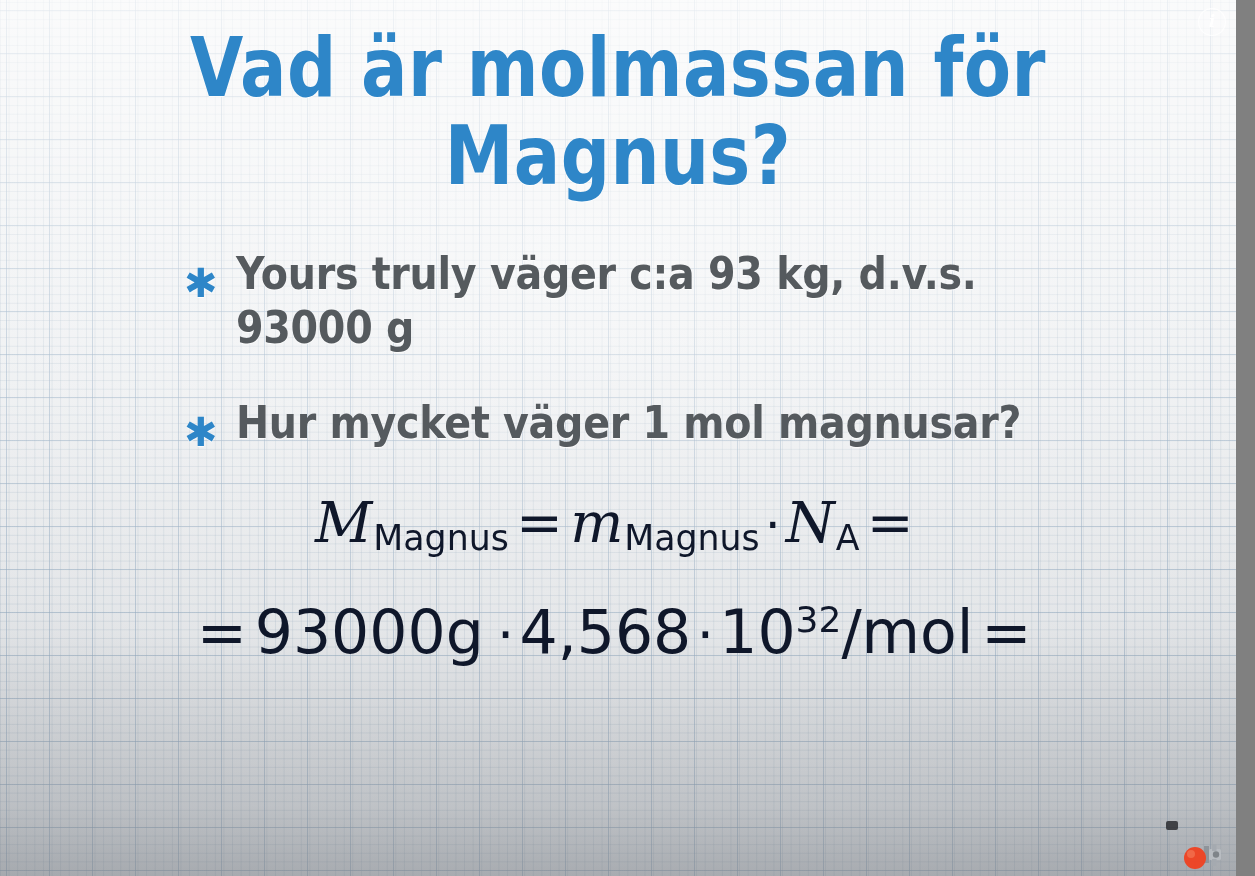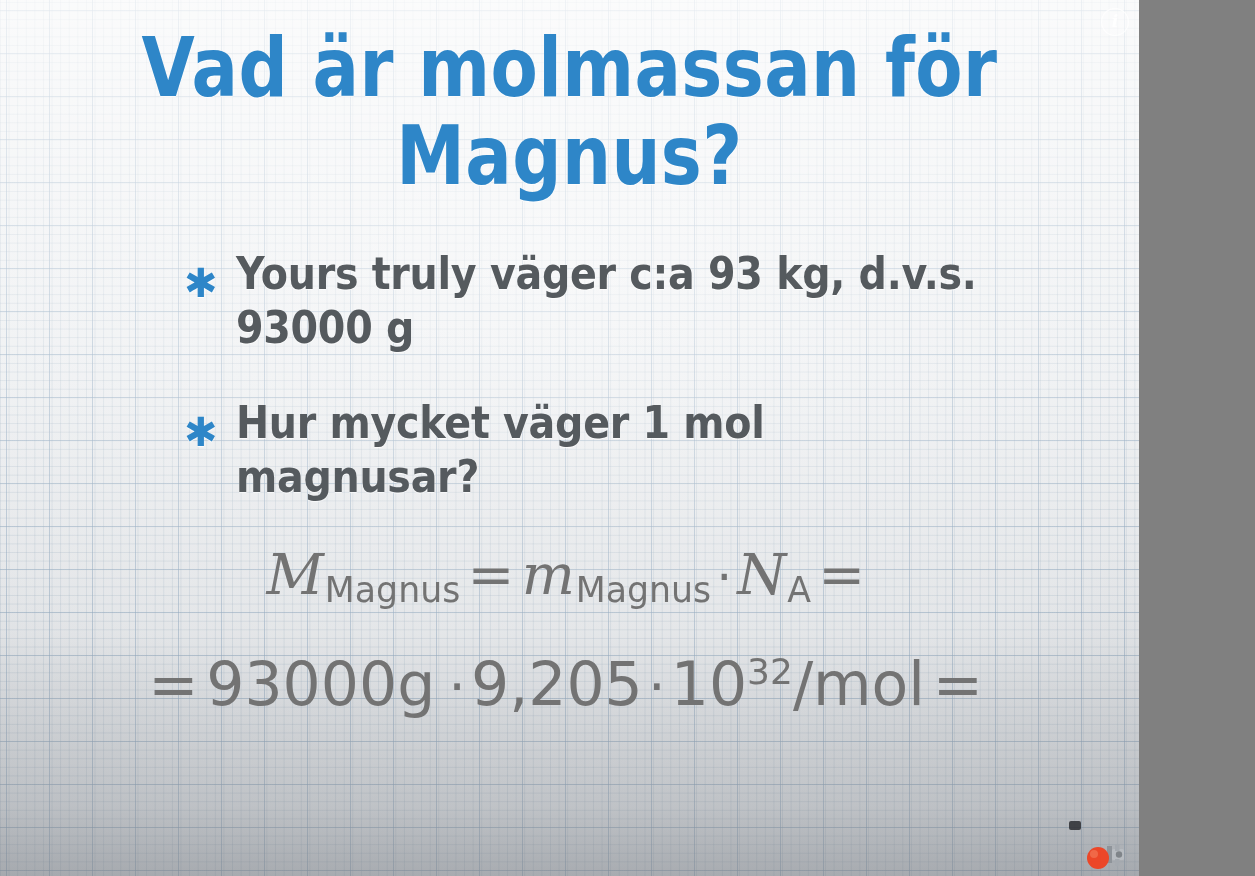--- a/index.html
+++ b/index.html
@@ -4,21 +4,21 @@
 <style>
   html, body {
     margin: 0;
     padding: 0;
     background: #808080;
   }
 
   
   #slide {
     position: relative;
-    width: 1139px;
+    width: 1236px;
     height: 876px;
     overflow: hidden;
     font-family: "Liberation Sans", sans-serif;
     background-color: #eceef0;
   }
 
   
   #grid-fine,
   #grid-major {
     position: absolute;
@@ -103,21 +103,21 @@
     letter-spacing: -0.3px;
     font-family: "DejaVu Sans", sans-serif;
     transform: scaleX(0.9);
     transform-origin: left center;
     text-shadow: 0 1px 1px rgba(255,255,255,0.8);
   }
 
   
   .equations {
     margin-top: 14px;
-    color: #737373;
+    color: #0f172a;
     font-family: "DejaVu Sans", sans-serif;
   }
   .eq {
     text-align: center;
     white-space: nowrap;
     line-height: 1.02;
   }
   #eq-1 { font-size: 56px; margin-bottom: 46px; }
   #eq-2 { font-size: 60px; margin-bottom: 34px; }
   #eq-3 { font-size: 60px; letter-spacing: -0.5px; }
@@ -204,21 +204,21 @@
 
     </div>
 
     <div class="equations">
 
       <div class="eq" id="eq-1">
         <span class="it">M</span><span class="sub">Magnus</span><span class="op">=</span><span class="it">m</span><span class="sub">Magnus</span><span class="cdot">·</span><span class="it">N</span><span class="sub">A</span><span class="op">=</span>
       </div>
 
       <div class="eq" id="eq-2">
-        <span>=</span><span class="op">93000g</span><span class="cdot">·</span><span>9,205</span><span class="cdot">·</span><span>10</span><span class="sup">32</span><span>/mol</span><span class="op">=</span>
+        <span>=</span><span class="op">93000g</span><span class="cdot">·</span><span>4,568</span><span class="cdot">·</span><span>10</span><span class="sup">32</span><span>/mol</span><span class="op">=</span>
       </div>
 
 
     </div>
   </div>
 
   <div id="info-button">i</div>
 
   <div id="cursor-mark"></div>
 

